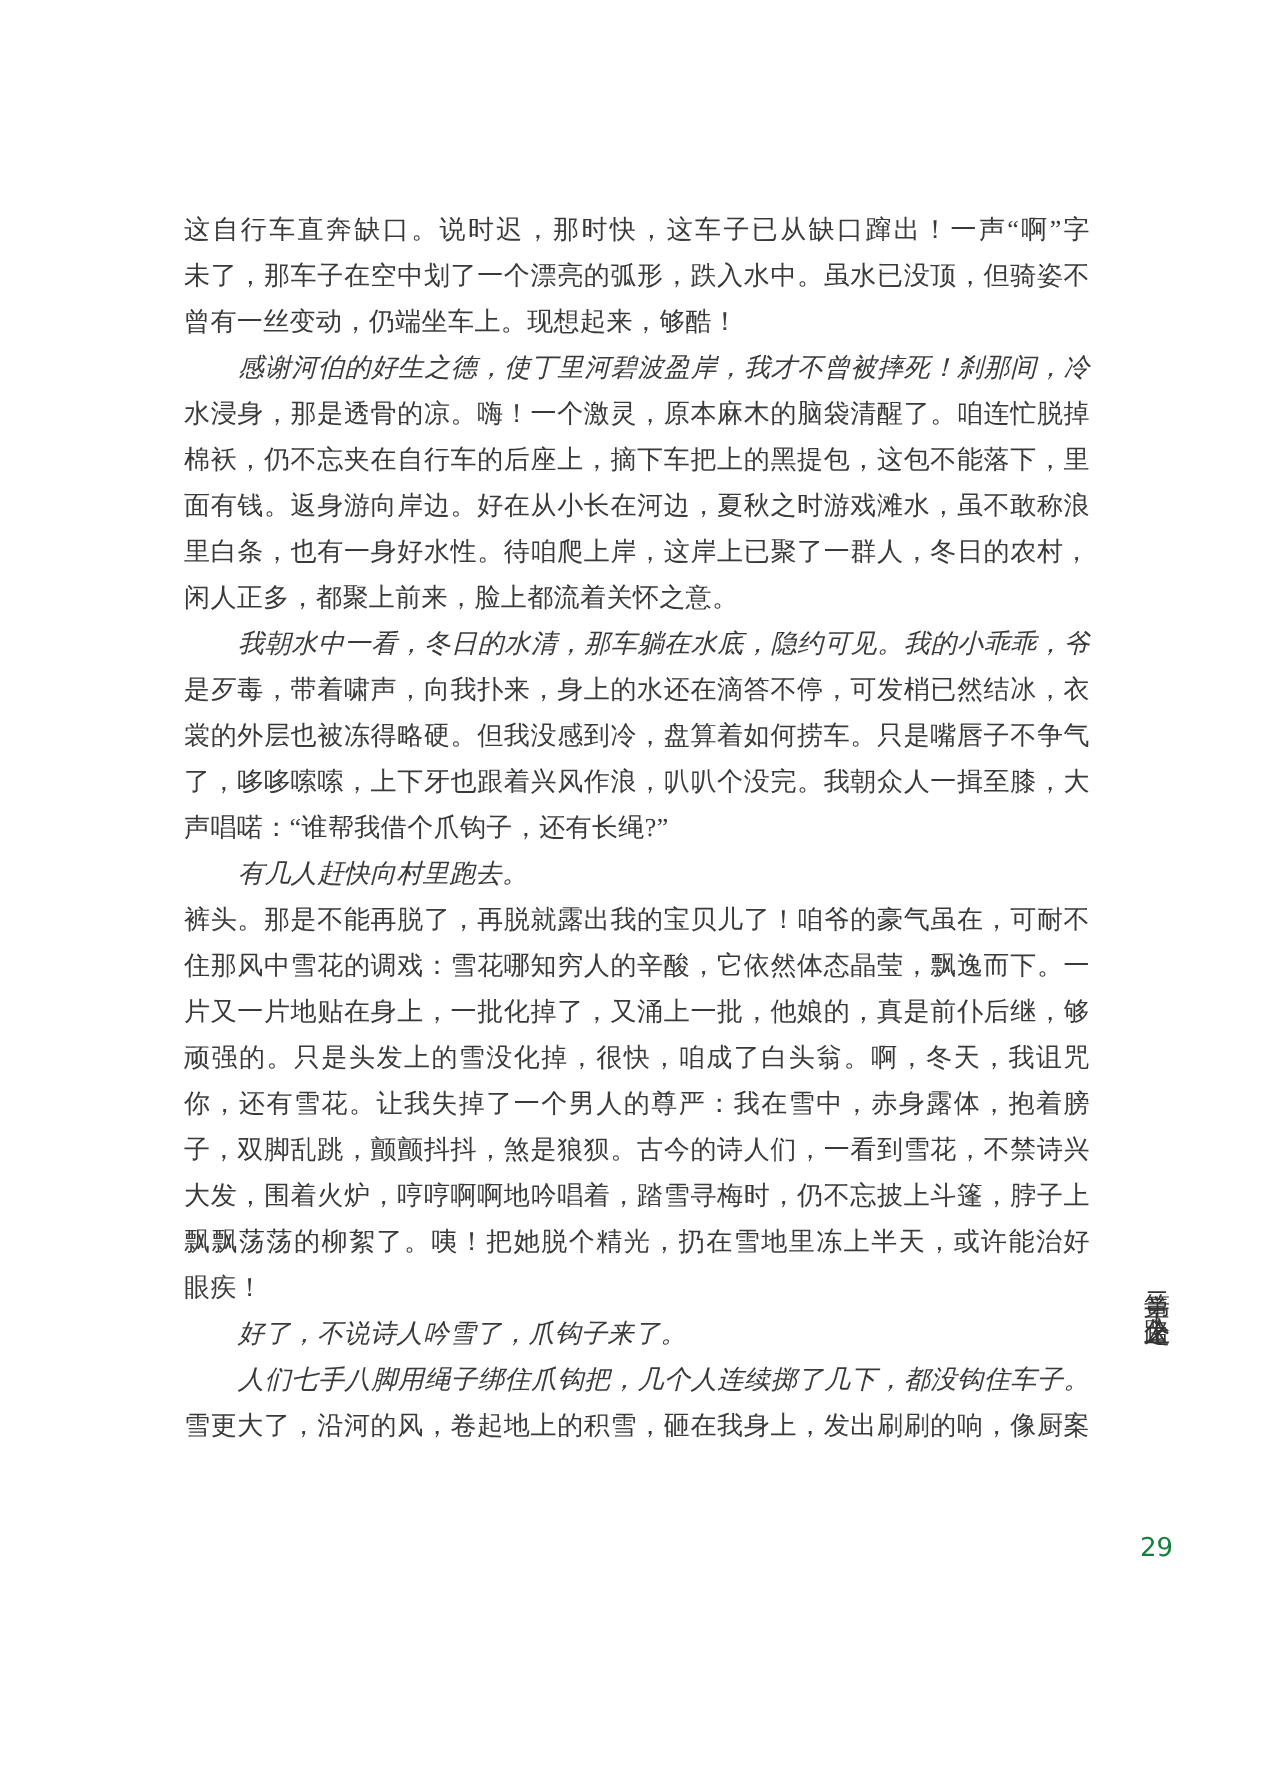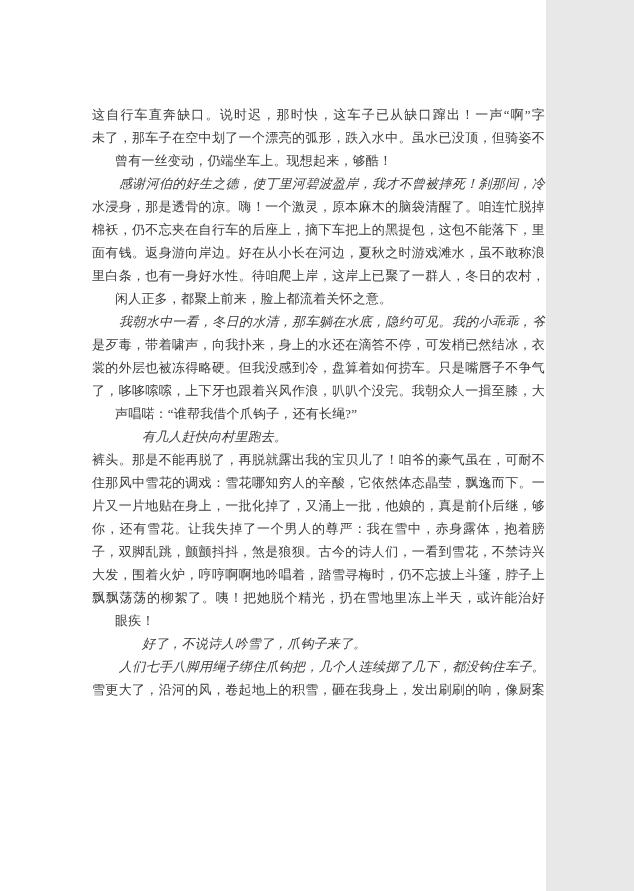--- a/index.html
+++ b/index.html
@@ -2,21 +2,21 @@
 <html><head>
 <meta charset="utf-8">
 <style>
   html, body {
     margin: 0;
     padding: 0;
     background: #e8e8e8;
   }
   .page {
     position: relative;
-    width: 546px;
+    width: 634px;
     height: 891px;
     background: #ffffff;
     font-family: "Liberation Serif", "DejaVu Serif", serif;
     color: #3a3a3a;
     overflow: hidden;
   }
   .text-block {
     position: absolute;
     left: 92px;
     top: 103px;
@@ -26,21 +26,20 @@
     font-size: 13px;
     height: 23px;
     line-height: 23px;
     text-align: justify;
     text-align-last: justify;
     letter-spacing: 0.2px;
     white-space: normal;
   }
   .line.end {
     text-align-last: left;
-    margin-left: 23px;
   }
   .line.indent {
     padding-left: 27px;
     font-style: italic;
   }
   .chapter-sidebar {
     position: absolute;
     left: 569px;
     top: 636px;
     display: flex;
@@ -80,20 +79,21 @@
       <div class="line end">闲人正多，都聚上前来，脸上都流着关怀之意。</div>
       <div class="line indent">我朝水中一看，冬日的水清，那车躺在水底，隐约可见。我的小乖乖，爷</div>
       <div class="line">是歹毒，带着啸声，向我扑来，身上的水还在滴答不停，可发梢已然结冰，衣</div>
       <div class="line">裳的外层也被冻得略硬。但我没感到冷，盘算着如何捞车。只是嘴唇子不争气</div>
       <div class="line">了，哆哆嗦嗦，上下牙也跟着兴风作浪，叭叭个没完。我朝众人一揖至膝，大</div>
       <div class="line end">声唱喏：“谁帮我借个爪钩子，还有长绳?”</div>
       <div class="line indent end">有几人赶快向村里跑去。</div>
       <div class="line">裤头。那是不能再脱了，再脱就露出我的宝贝儿了！咱爷的豪气虽在，可耐不</div>
       <div class="line">住那风中雪花的调戏：雪花哪知穷人的辛酸，它依然体态晶莹，飘逸而下。一</div>
       <div class="line">片又一片地贴在身上，一批化掉了，又涌上一批，他娘的，真是前仆后继，够</div>
+      <div class="line">顽强的。只是头发上的雪没化掉，很快，咱成了白头翁。啊，冬天，我诅咒</div>
       <div class="line">你，还有雪花。让我失掉了一个男人的尊严：我在雪中，赤身露体，抱着膀</div>
       <div class="line">子，双脚乱跳，颤颤抖抖，煞是狼狈。古今的诗人们，一看到雪花，不禁诗兴</div>
       <div class="line">大发，围着火炉，哼哼啊啊地吟唱着，踏雪寻梅时，仍不忘披上斗篷，脖子上</div>
       <div class="line">飘飘荡荡的柳絮了。咦！把她脱个精光，扔在雪地里冻上半天，或许能治好</div>
       <div class="line end">眼疾！</div>
       <div class="line indent end">好了，不说诗人吟雪了，爪钩子来了。</div>
       <div class="line indent">人们七手八脚用绳子绑住爪钩把，几个人连续掷了几下，都没钩住车子。</div>
       <div class="line">雪更大了，沿河的风，卷起地上的积雪，砸在我身上，发出刷刷的响，像厨案</div>
     </div>
   <div class="chapter-sidebar">

